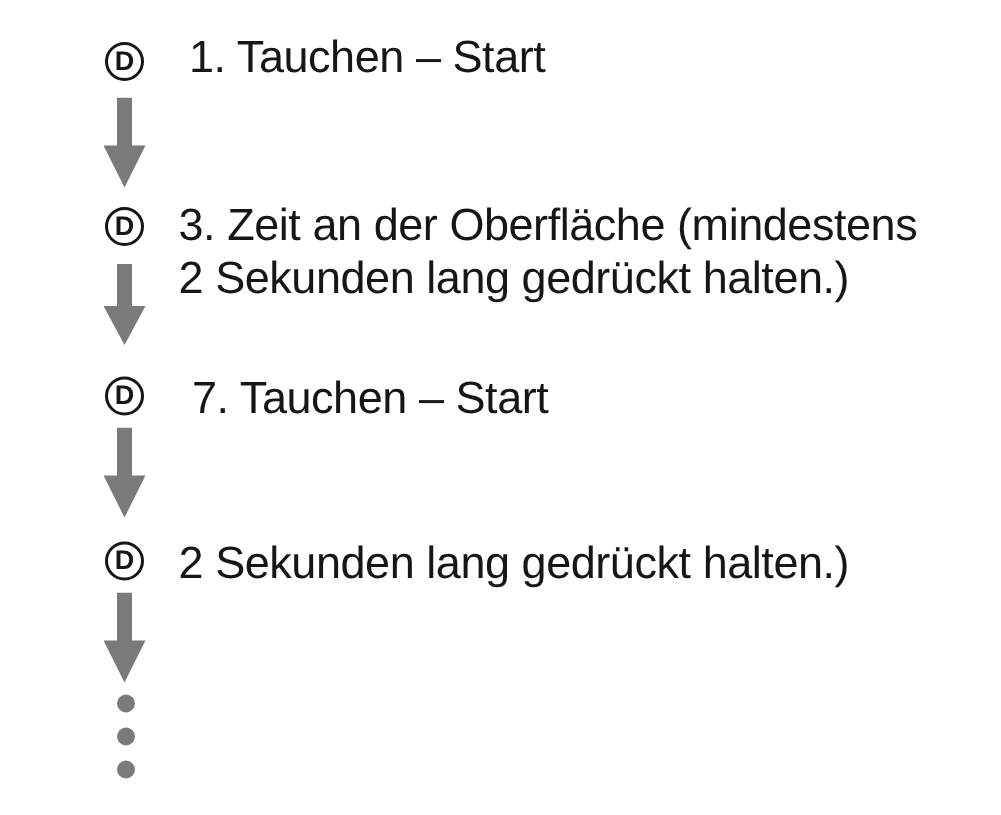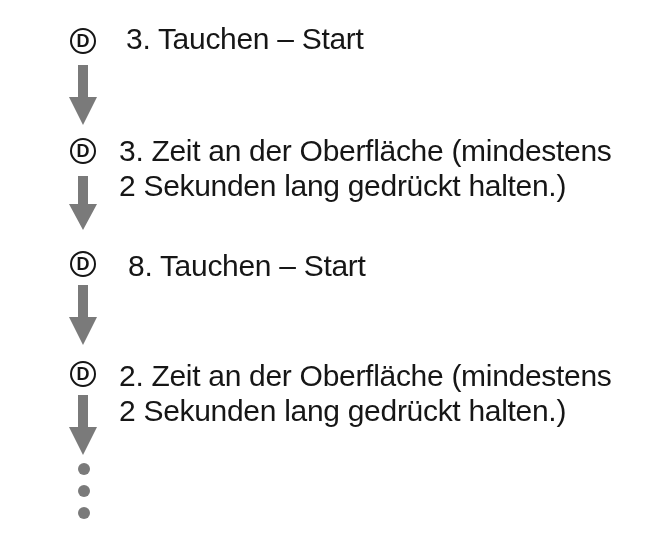--- a/index.html
+++ b/index.html
@@ -56,21 +56,21 @@
 </style>
 </head>
 <body>
 
 <div class="stage">
 
   <span class="d-icon" style="top:28px">
     <span class="letter">D</span>
   </span>
   <div class="step-text" style="left:126px;top:21px">
-    <div>3. Tauchen – Start</div>
+    <div>1. Tauchen – Start</div>
   </div>
 
   <svg class="flow-arrow" style="top:65px" height="60" viewBox="0 0 28 60" preserveAspectRatio="none">
     <path d="M9 0 H19 V32 H28 L14 60 L0 32 H9 Z"></path>
   </svg>
 
   <span class="d-icon" style="top:138px">
     <span class="letter">D</span>
   </span>
   <div class="step-text" style="left:119px;top:133px">
@@ -79,32 +79,31 @@
   </div>
 
   <svg class="flow-arrow" style="top:176px" height="54" viewBox="0 0 28 54" preserveAspectRatio="none">
     <path d="M9 0 H19 V28 H28 L14 54 L0 28 H9 Z"></path>
   </svg>
 
   <span class="d-icon" style="top:251px">
     <span class="letter">D</span>
   </span>
   <div class="step-text" style="left:128px;top:248px">
-    <div>8. Tauchen – Start</div>
+    <div>7. Tauchen – Start</div>
   </div>
 
   <svg class="flow-arrow" style="top:285px" height="60" viewBox="0 0 28 60" preserveAspectRatio="none">
     <path d="M9 0 H19 V32 H28 L14 60 L0 32 H9 Z"></path>
   </svg>
 
   <span class="d-icon" style="top:361px">
     <span class="letter">D</span>
   </span>
   <div class="step-text" style="left:119px;top:358px">
-    <div>2. Zeit an der Oberfläche (mindestens</div>
     <div>2 Sekunden lang gedrückt halten.)</div>
   </div>
 
   <svg class="flow-arrow" style="top:395px" height="60" viewBox="0 0 28 60" preserveAspectRatio="none">
     <path d="M9 0 H19 V32 H28 L14 60 L0 32 H9 Z"></path>
   </svg>
 
   <div class="dot" style="top:463px"></div>
   <div class="dot" style="top:485px"></div>
   <div class="dot" style="top:507px"></div>

